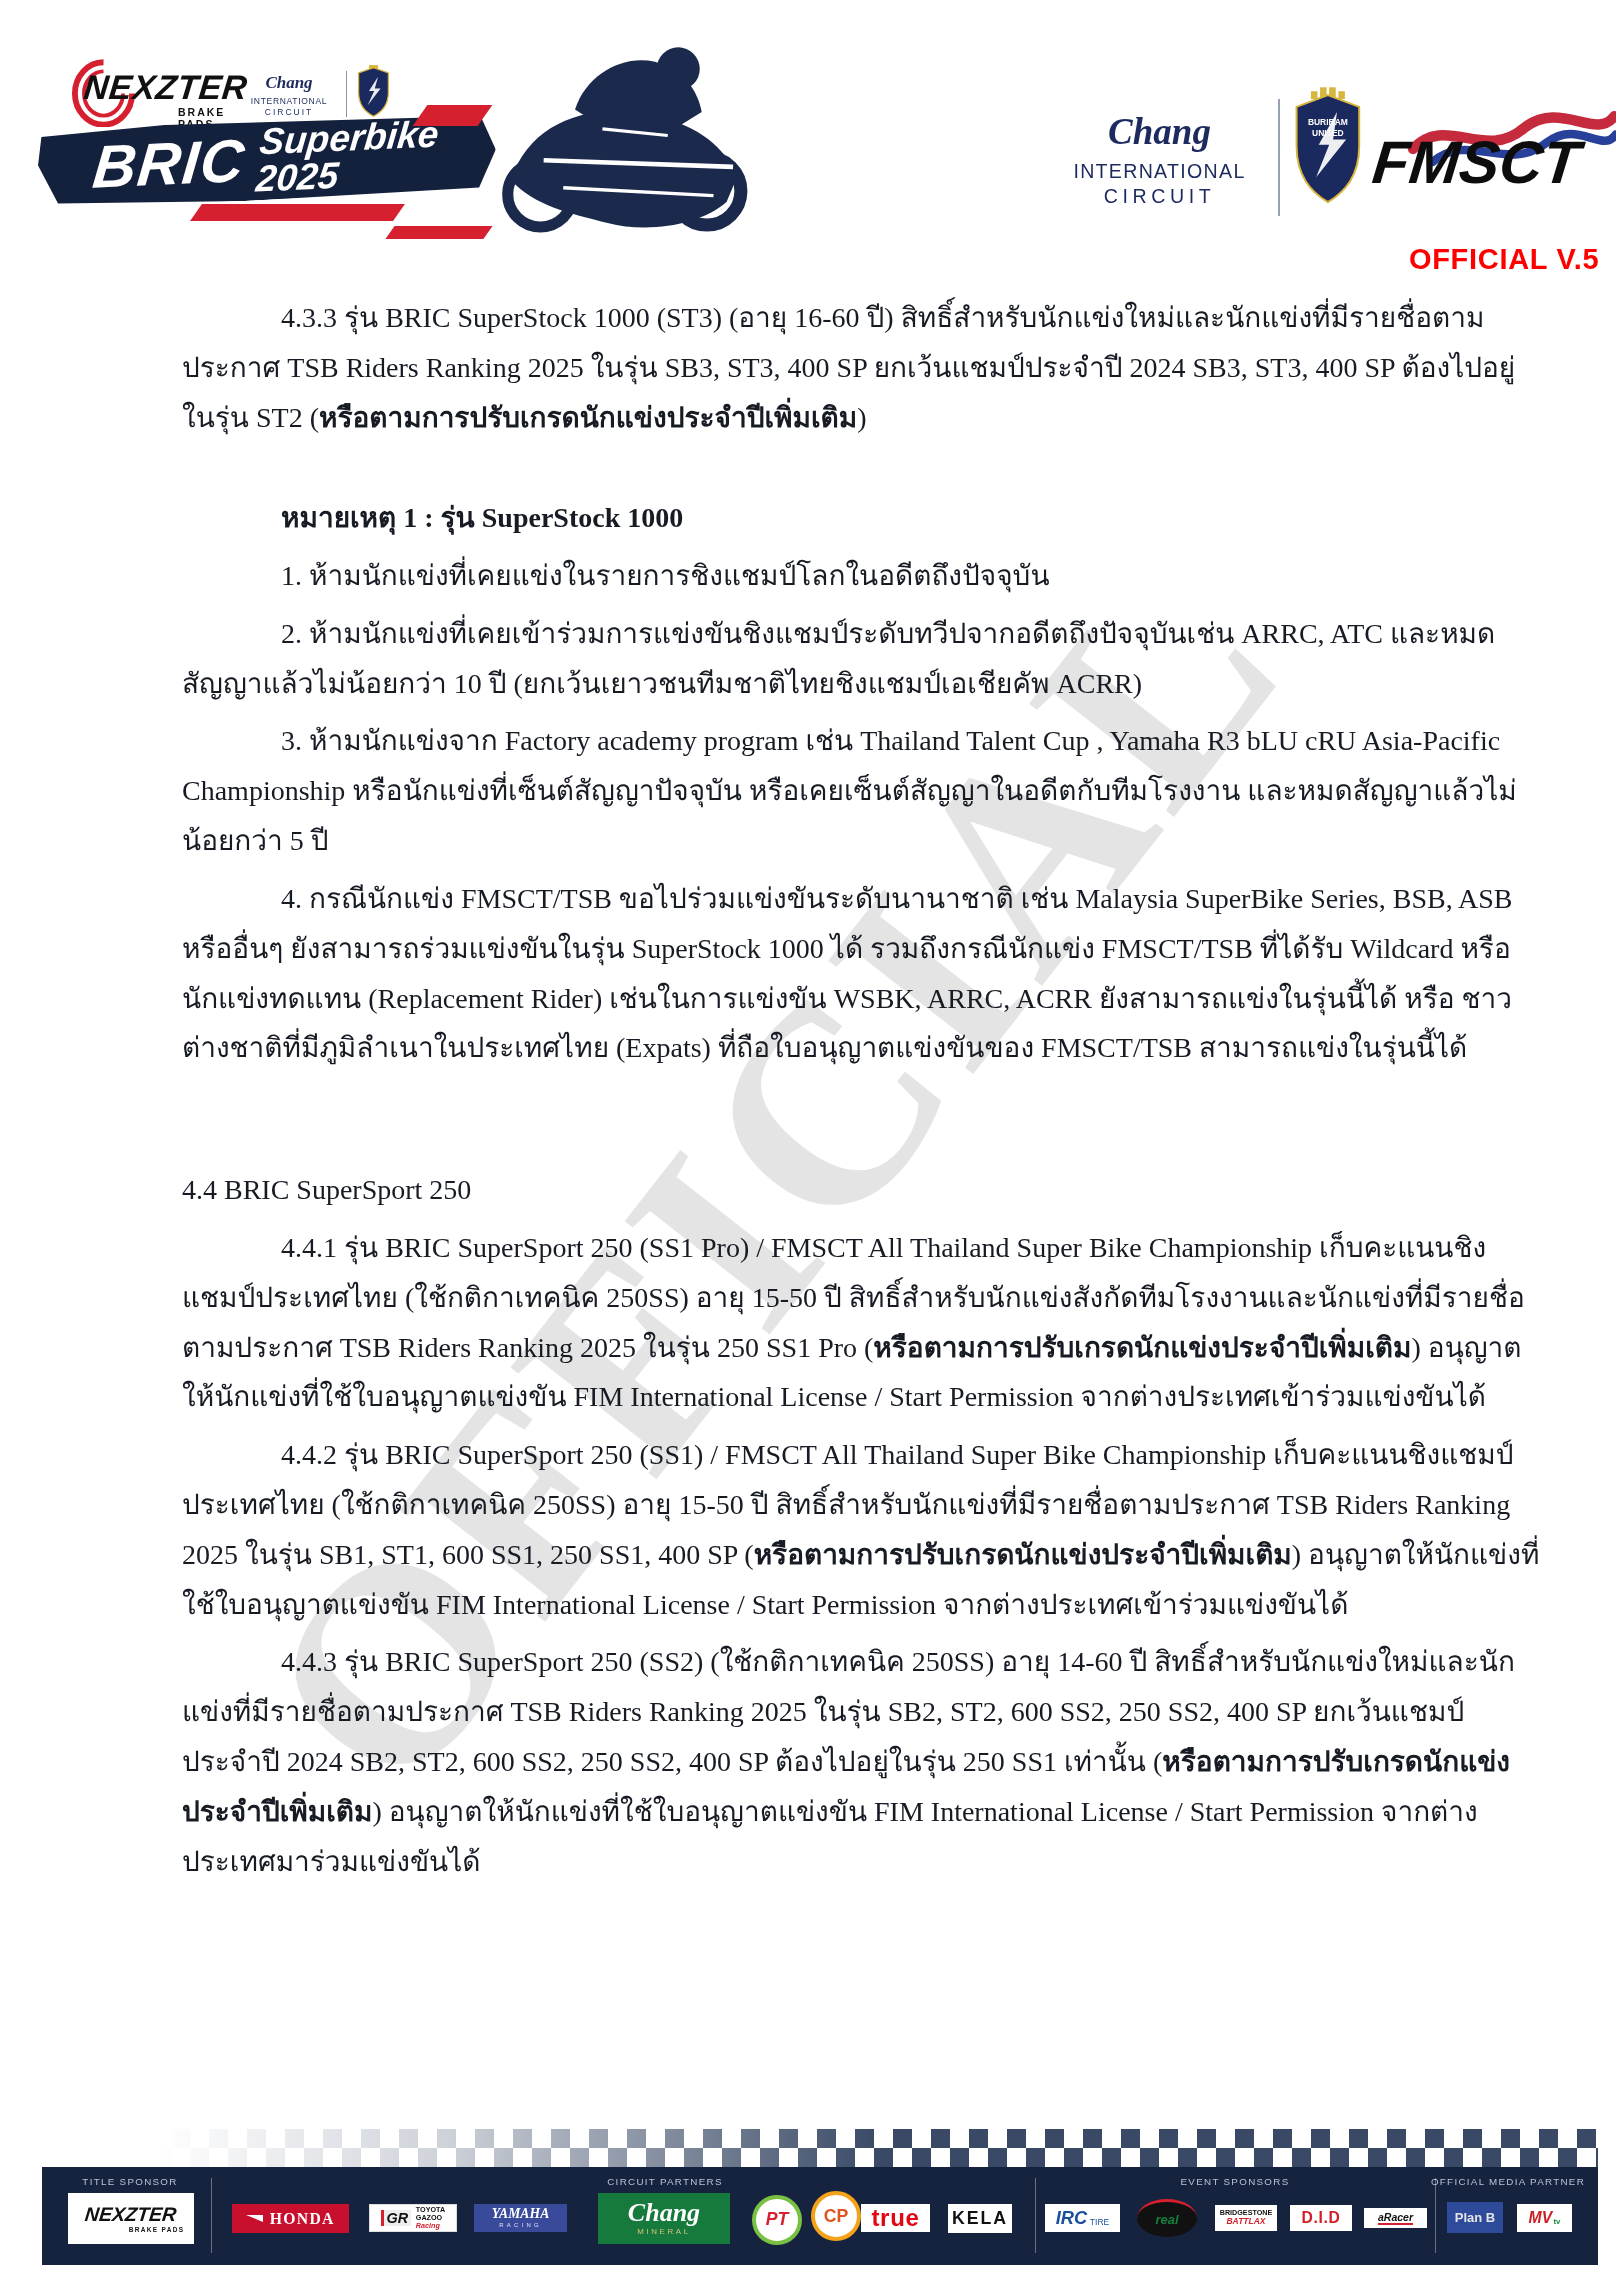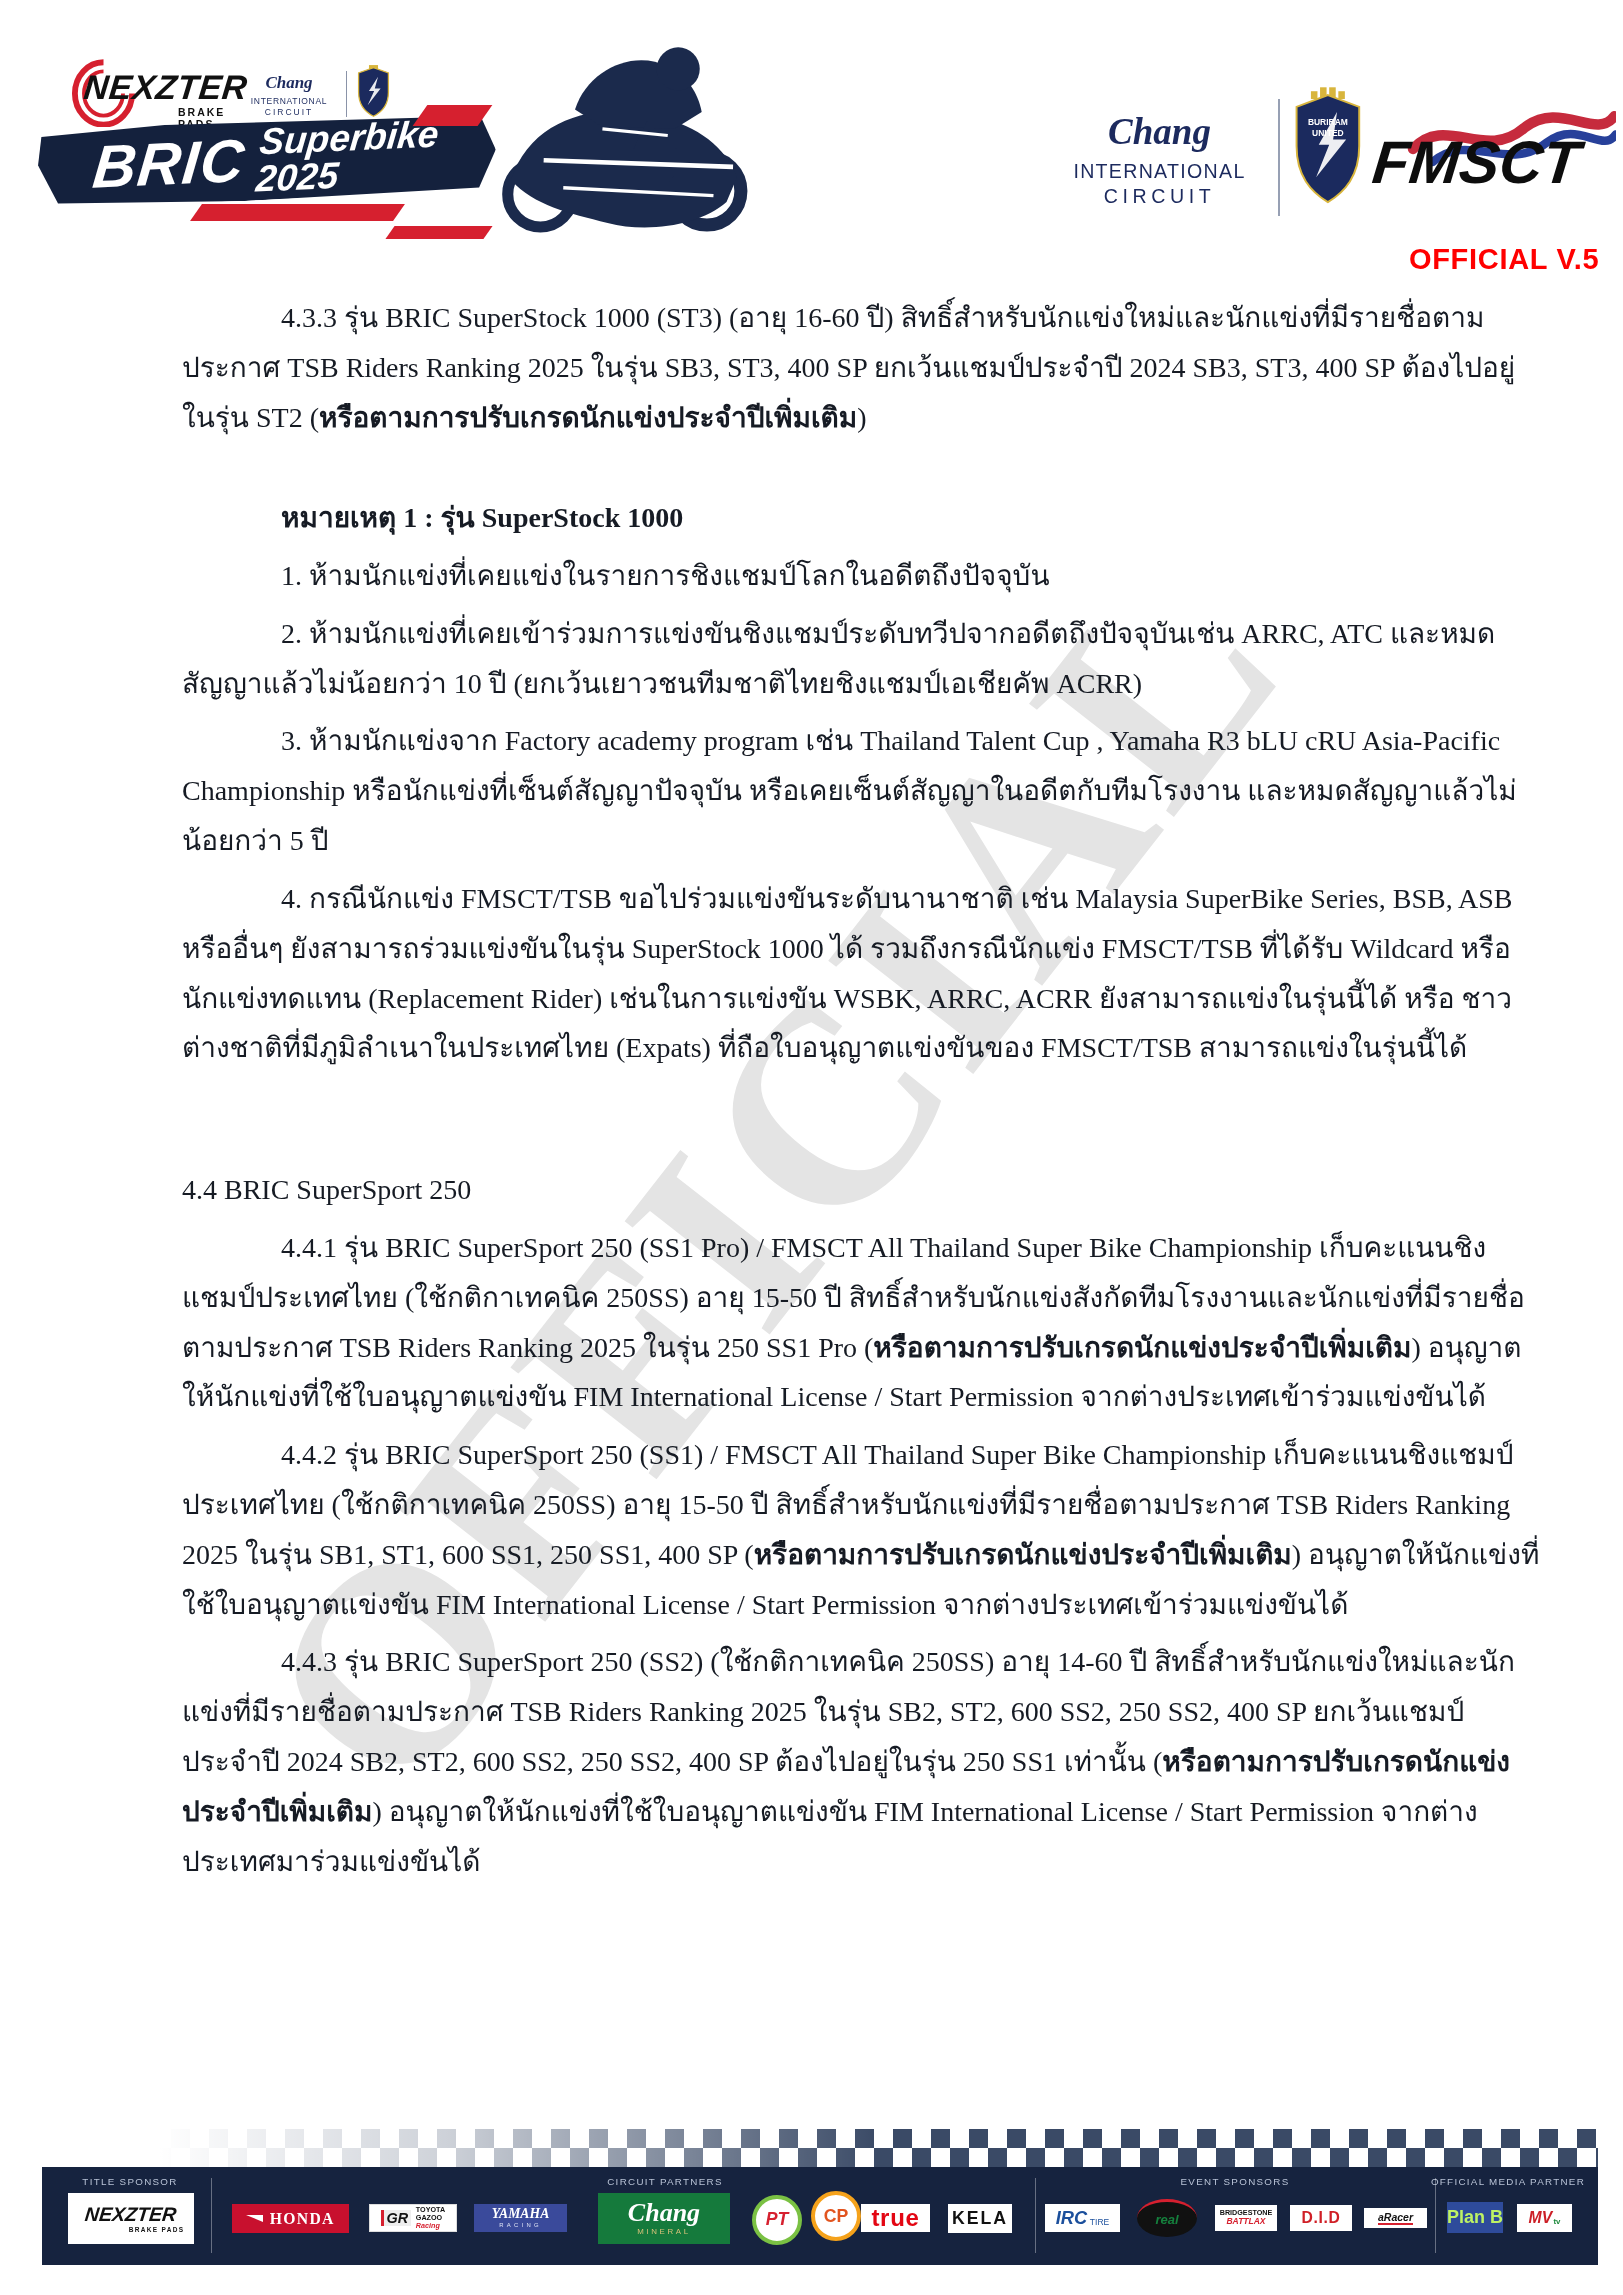--- a/index.html
+++ b/index.html
@@ -105,21 +105,21 @@
   .lg-real{left:1095px;top:32px;width:60px;height:38px;background:#111;border-radius:50%;border-top:3.3px solid #d6202f;}
   .lg-real span{color:#15803d;font-weight:bold;font-style:italic;font-size:13px;}
   .lg-bs{left:1173px;top:38px;width:62px;height:26px;background:#fff;flex-direction:column;line-height:1.1;}
   .lg-bs .b1{color:#111;font-weight:bold;font-size:7.2px;}
   .lg-bs .b2{color:#d6202f;font-weight:bold;font-style:italic;font-size:8.5px;}
   .lg-did{left:1248px;top:38px;width:62px;height:26px;background:#fff;}
   .lg-did span{color:#d01f26;font-weight:bold;font-size:15.7px;letter-spacing:0.7px;}
   .lg-aracer{left:1322px;top:41px;width:63px;height:19.6px;background:#fff;}
   .lg-aracer span{color:#111;font-weight:bold;font-style:italic;font-size:10.5px;border-bottom:2px solid #d6202f;}
   .lg-planb{left:1405px;top:35px;width:56px;height:31px;background:#2e4b9b;}
-  .lg-planb span{color:#bef264;font-size:18px;font-weight:bold;}
+  .lg-planb span{color:#e5e5e5;font-size:13px;font-weight:bold;}
   .lg-mv{left:1475px;top:37px;width:55px;height:27.5px;background:#fff;gap:1.3px;}
   .lg-mv .m1{color:#cc2027;font-weight:bold;font-style:italic;font-size:15.7px;}
   .lg-mv .m2{color:#1d8a3c;font-weight:bold;font-size:7.9px;align-self:flex-end;margin-bottom:5.2px;}
 </style>
 </head>
 <body>
 
 <div id="page">
 
   <div class="watermark">OFFICIAL</div>

